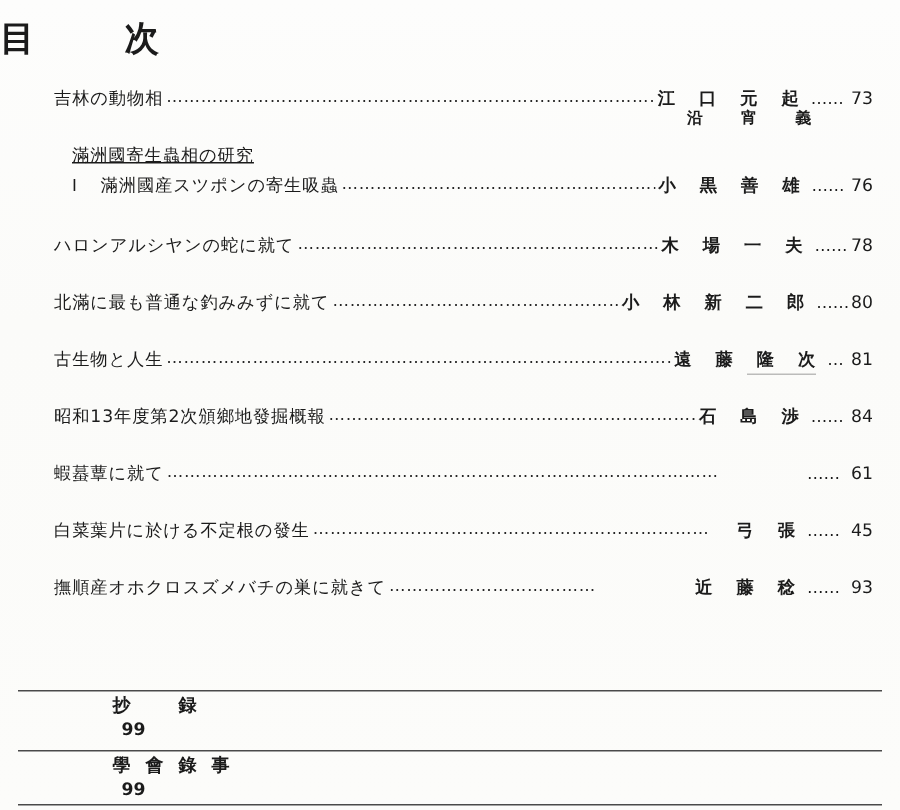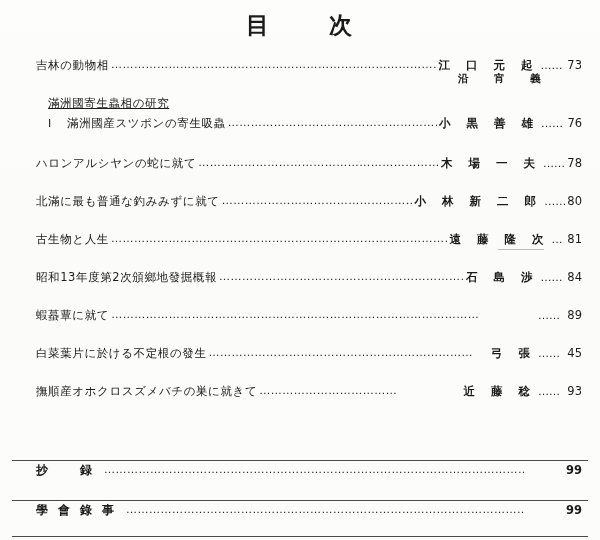--- a/index.html
+++ b/index.html
@@ -27,21 +27,20 @@
     inset: 0;
     background:
       linear-gradient(180deg, #fdfdfc 0%, #fbfbf9 40%, #fcfcfa 100%);
     pointer-events: none;
   }
   .title {
     position: absolute;
     top: 10px;
     left: 0;
     width: 100%;
-    text-align: center;
     font-size: 23px;
     font-weight: bold;
     letter-spacing: 2px;
     font-family: "DejaVu Sans", sans-serif;
   }
   .title .t1 { margin-right: 58px; }
 
   .entries {
     position: absolute;
     top: 48px;
@@ -134,20 +133,21 @@
 
   .tail-entry {
     position: absolute;
     left: 36px;
     right: 18px;
     height: 16px;
     display: flex;
     align-items: baseline;
     font-size: 12px;
     font-weight: bold;
+    flex-direction: column;
   }
   #tail-1 { top: 462px; }
   #tail-2 { top: 502px; }
   .tail-entry .e-title { letter-spacing: 10px; }
   .tail-entry .leader { font-weight: normal; }
   .tail-entry .page-no { font-weight: bold; font-size: 11.5px; margin-left: 39px; }
 
   
   .smudge {
     position: absolute;
@@ -232,21 +232,21 @@
         <span class="dots2">……</span>
         <span class="page-no">84</span>
       </div>
     </div>
 
     <div class="entry">
       <div class="entry-line">
         <span class="e-title">蝦蟇蕈に就て</span>
         <span class="leader">……………………………………………………………………………………</span>
         <span class="dots2">……</span>
-        <span class="page-no">89</span>
+        <span class="page-no">61</span>
       </div>
     </div>
 
     <div class="entry">
       <div class="entry-line">
         <span class="e-title">白菜葉片に於ける不定根の發生</span>
         <span class="leader">……………………………………………………………</span>
         <span class="author">弓 張</span>
         <span class="dots2">……</span>
         <span class="page-no">45</span>

